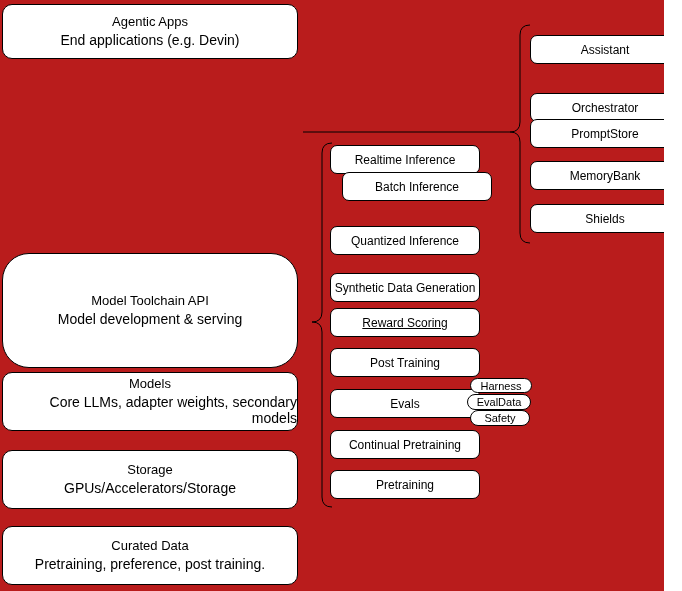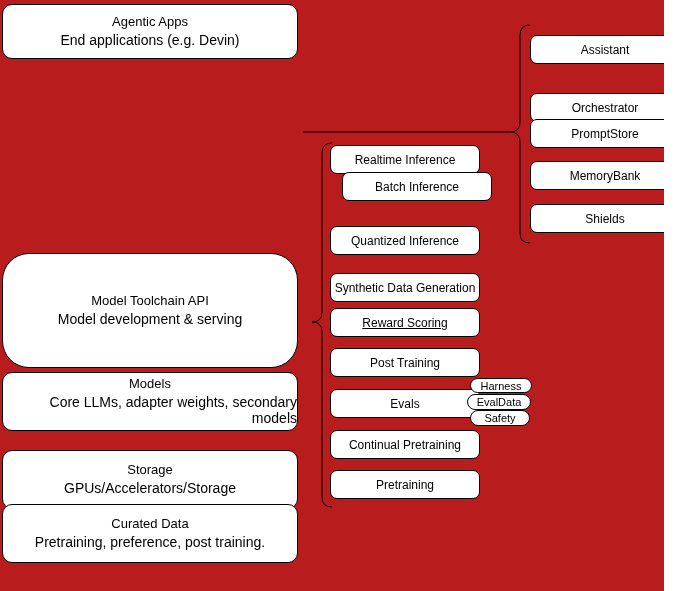--- a/index.html
+++ b/index.html
@@ -92,21 +92,21 @@
   <div class="bigbox r10" style="top:372px; height:59px;">
     <div class="title">Models</div>
     <div class="subtitle">Core LLMs, adapter weights, secondary models</div>
   </div>
 
   <div class="bigbox r10" style="top:450px; height:59px;">
     <div class="title">Storage</div>
     <div class="subtitle">GPUs/Accelerators/Storage</div>
   </div>
 
-  <div class="bigbox r10" style="top:504px; height:59px;">
+  <div class="bigbox r10" style="top:526px; height:59px;">
     <div class="title">Curated Data</div>
     <div class="subtitle">Pretraining, preference, post training.</div>
   </div>
 
   <div class="midbox" style="top:145px;">Realtime Inference</div>
   <div class="midbox" style="top:172px;margin-left:12px;">Batch Inference</div>
   <div class="midbox" style="top:226px;">Quantized Inference</div>
   <div class="midbox" style="top:273px;">Synthetic Data Generation</div>
   <div class="midbox" style="top:308px;text-decoration:underline;">Reward Scoring</div>
   <div class="midbox" style="top:348px;text-align:center;">Post Training</div>

